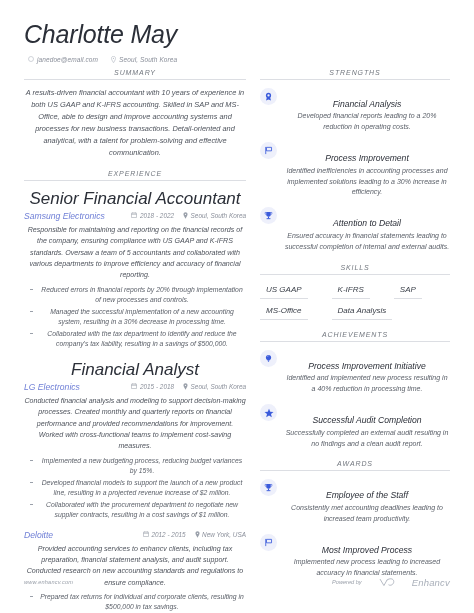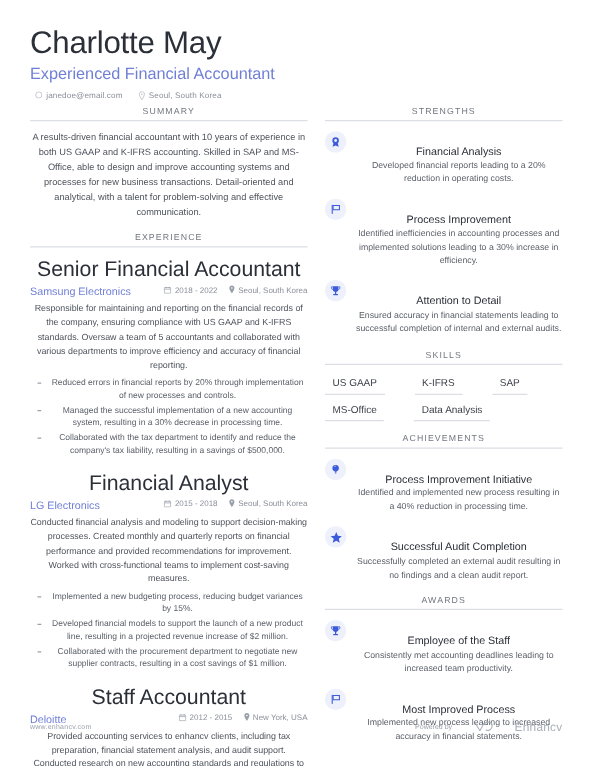--- a/index.html
+++ b/index.html
@@ -8,20 +8,21 @@
     height: 613px;
     background: #ffffff;
     font-family: "Liberation Sans", sans-serif;
   }
   .page {
     position: relative;
     width: 474px;
     height: 613px;
     background: #ffffff;
     overflow: hidden;
+    font-style: italic;
   }
 
   
   .header {
     padding: 20px 24px 6px 24px;
   }
   .name {
     font-size: 25px;
     font-weight: 400;
     color: #2b2f38;
@@ -212,21 +213,20 @@
     letter-spacing: 0.2px;
   }
 </style>
 </head>
 <body>
 
 <div class="page">
 
   <div class="header">
     <div class="name">Charlotte May</div>
-    <div class="job-title">Experienced Financial Accountant</div>
     <div class="contacts">
       <div class="contact">
         <span>
           <svg width="6" height="6" viewBox="0 0 12 12">
               <circle cx="6" cy="6" r="5" fill="none" stroke="#b4b9c2" stroke-width="1.2"></circle>
             </svg>
         </span>
         <span>janedoe@email.com</span>
       </div>
       <div class="contact">
@@ -317,21 +317,20 @@
           </div>
           <div class="job-desc">Conducted financial analysis and modeling to support decision-making processes. Created monthly and quarterly reports on financial performance and provided recommendations for improvement. Worked with cross-functional teams to implement cost-saving measures.</div>
           <ul class="bullets">
             <li>Implemented a new budgeting process, reducing budget variances by 15%.</li>
             <li>Developed financial models to support the launch of a new product line, resulting in a projected revenue increase of $2 million.</li>
             <li>Collaborated with the procurement department to negotiate new supplier contracts, resulting in a cost savings of $1 million.</li>
           </ul>
         </div>
 
         <div class="job">
-          <div class="job-role">Staff Accountant</div>
           <div class="job-meta">
             <div class="company">Deloitte</div>
             <div class="meta-right">
               <div class="meta-item">
                 <span>
                   <svg width="6" height="6" viewBox="0 0 12 12">
                       <rect x="0.8" y="2" width="10.4" height="9.2" rx="1" fill="none" stroke="#9aa0aa" stroke-width="1.2"></rect>
                       <line x1="0.8" y1="4.6" x2="11.2" y2="4.6" stroke="#9aa0aa" stroke-width="1.2"></line>
                       <line x1="3.4" y1="0.8" x2="3.4" y2="3" stroke="#9aa0aa" stroke-width="1.2"></line>
                       <line x1="8.6" y1="0.8" x2="8.6" y2="3" stroke="#9aa0aa" stroke-width="1.2"></line>

